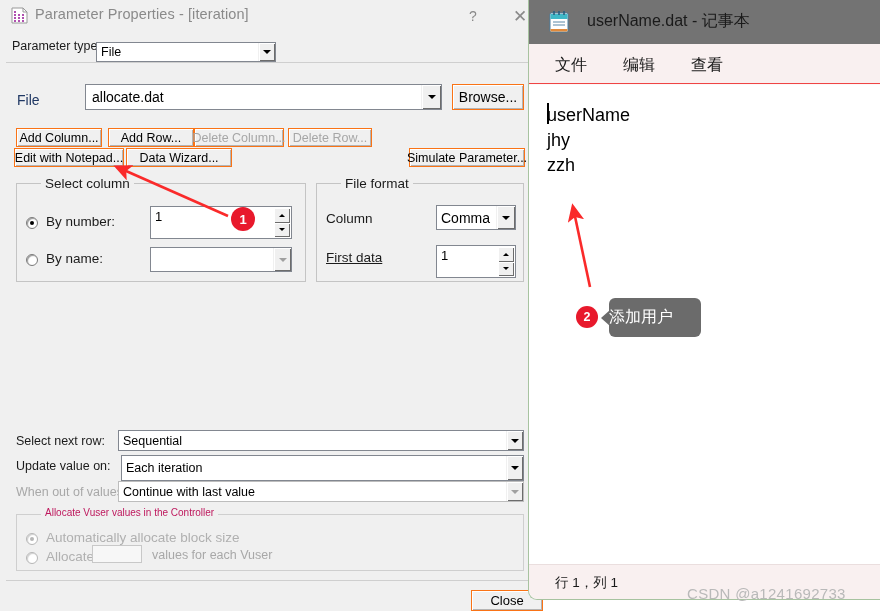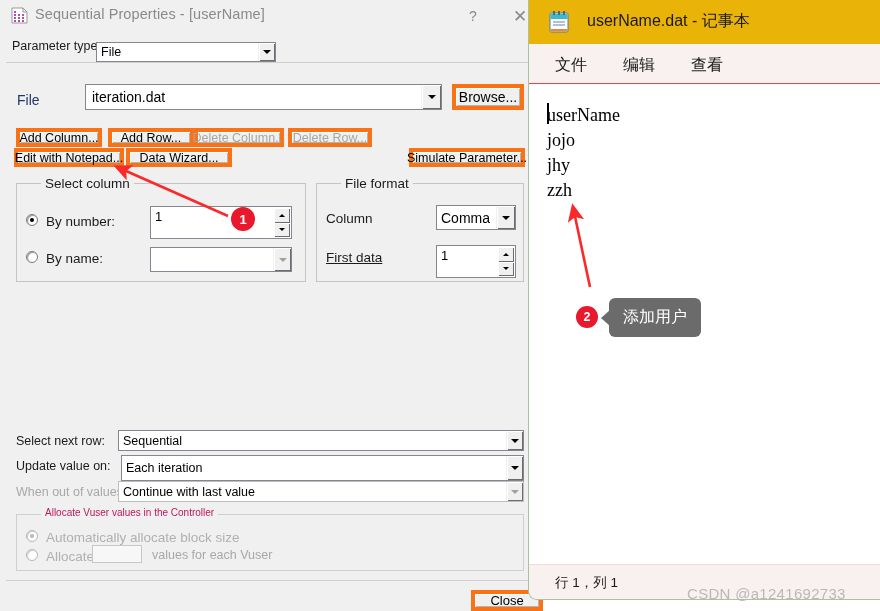--- a/index.html
+++ b/index.html
@@ -92,21 +92,21 @@
     position: absolute; left: 17px; top: 92px;
     font-size: 14px; color: #203864;
   }
   #file-combo { left: 85px; top: 84px; width: 357px; height: 26px; }
   #file-combo .cval { font-size: 14px; padding-left: 6px; }
   #file-combo .combo-arrow { flex: 0 0 20px; width: 20px; }
 
   .w95-btn {
     position: absolute;
     background: #f0f0f0;
-    border: 4px solid #f97316;
+    border: 1px solid #f97316;
     box-shadow: inset 1px 1px 0 #ffffff, inset -1px -1px 0 #b4b4b4;
     font-size: 12.5px; color: #000;
     display: flex; align-items: center; justify-content: center;
     white-space: nowrap;
   }
   .w95-btn.dis { color: #a6a6a6; }
   #browse-btn { left: 452px; top: 84px; width: 72px; height: 26px; font-size: 14px; }
 
   #btn-add-column { left: 16px; top: 128px; width: 86px; height: 19px; }
   #btn-add-row    { left: 108px; top: 128px; width: 86px; height: 19px; }
@@ -122,21 +122,21 @@
     border: 1px solid #c4c4c4;
   }
   .grp-title {
     position: absolute; top: -8px; left: 9px;
     background: #f0f0f0; padding: 0 4px;
     font-size: 13.5px; color: #1b1b1b; margin-left: 15px;
   }
   #grp-select-column { left: 16px; top: 183px; width: 290px; height: 99px; }
   #grp-file-format   { left: 316px; top: 183px; width: 208px; height: 99px; }
 
-  .radio-row { position: absolute; display: flex; align-items: flex-start; }
+  .radio-row { position: absolute; display: flex; align-items: flex-end; }
   .radio {
     width: 12px; height: 12px; border-radius: 50%;
     background: #ffffff;
     border: 1px solid #7a7a7a;
     box-shadow: inset 1px 1px 1px #9a9a9a;
     position: relative; flex: 0 0 12px;
   }
   .radio.checked::after {
     content: ""; position: absolute; left: 3px; top: 3px;
     width: 4px; height: 4px; border-radius: 50%; background: #000;
@@ -215,21 +215,21 @@
   #notepad {
     position: absolute; left: 528px; top: 0; width: 352px; height: 600px;
     background: #fdf7f7;
     border: 1px solid #a7c3a0;
     border-top: none; border-right: none;
     border-bottom-left-radius: 9px;
     overflow: hidden;
   }
   #np-titlebar {
     position: absolute; left: 0; top: 0; width: 352px; height: 44px;
-    background: #eab308;
+    background: #737373;
     display: flex; align-items: center;
   }
   #np-icon { position: absolute; left: 19px; top: 10px; width: 22px; height: 24px; }
   #np-title {
     position: absolute; left: 58px; top: 11px;
     font-size: 16px; color: #1a1a1a; white-space: nowrap;
   }
   #np-menubar {
     position: absolute; left: 0; top: 44px; width: 352px; height: 40px;
     background: #f9f0f0;
@@ -243,21 +243,21 @@
   #np-menu-edit { left: 88px; }
   #np-menu-view { left: 156px; }
 
   #np-text-area {
     position: absolute; left: 0; top: 85px; width: 352px; height: 480px;
     background: #ffffff;
     padding: 18px 0 0 18px;
   }
   .np-line {
     font-size: 18px; color: #000; line-height: 25px;
-    font-family: Liberation Serif, serif;
+    font-family: Liberation Sans, sans-serif;
     position: relative; white-space: pre;
   }
   #np-caret {
     position: absolute; left: 18px; top: 103px;
     width: 2px; height: 21px; background: #000;
   }
 
   #np-statusbar {
     position: absolute; left: 0; bottom: 0; width: 352px; height: 35px;
     background: #f9f0f0;
@@ -272,21 +272,21 @@
     position: absolute; left: 687px; top: 585px;
     font-size: 15px; color: #b9b9b9; letter-spacing: 0.3px;
     white-space: nowrap;
   }
 
   
   #arrow2 { position: absolute; left: 550px; top: 195px; width: 70px; height: 100px; pointer-events: none; }
   #callout2 {
     position: absolute; left: 609px; top: 298px; width: 92px; height: 39px;
     background: #6b6b6b; border-radius: 6px;
-    display: flex; align-items: center; justify-content: center;
+    display: flex; align-items: center; 
   }
   #callout2-text { font-size: 16px; color: #ffffff; white-space: nowrap; }
   #callout2-tail {
     position: absolute; left: 601px; top: 310px;
     width: 0; height: 0;
     border-top: 8px solid transparent; border-bottom: 8px solid transparent;
     border-right: 9px solid #6b6b6b;
   }
   #badge2 {
     position: absolute; left: 576px; top: 306px; width: 22px; height: 22px;
@@ -312,38 +312,38 @@
           <rect x="3" y="10" width="2" height="2"></rect>
             <rect x="3" y="13" width="2" height="2"></rect>
           <rect x="7" y="7" width="2" height="2"></rect>
             <rect x="7" y="10" width="2" height="2"></rect>
           <rect x="7" y="13" width="2" height="2"></rect>
           <rect x="11" y="7" width="2" height="2"></rect>
             <rect x="11" y="10" width="2" height="2"></rect>
           <rect x="11" y="13" width="2" height="2"></rect>
         </g>
       </svg>
-      <div id="lr-title-text">Sequential Properties - [userName]</div>
+      <div id="lr-title-text">Parameter Properties - [iteration]</div>
       <div id="lr-help-btn">?</div>
       <div id="lr-close-btn">✕</div>
     </div>
 
     <div id="param-type-band">
       <span id="param-type-label">Parameter type:</span>
     </div>
     <div class="w95-combo" id="param-type-combo">
       <span class="cval">File</span>
       <span class="combo-arrow">
           <i class="tri-down"></i>
         </span>
     </div>
 
     <span id="file-label">File</span>
     <div class="w95-combo" id="file-combo">
-      <span class="cval">iteration.dat</span>
+      <span class="cval">allocate.dat</span>
       <span class="combo-arrow">
           <i class="tri-down"></i>
         </span>
     </div>
     <div class="w95-btn" id="browse-btn">Browse...</div>
 
     <div class="w95-btn" id="btn-add-column">Add Column...</div>
     <div class="w95-btn" id="btn-add-row">Add Row...</div>
     <div class="w95-btn dis" id="btn-del-column">Delete Column...</div>
     <div class="w95-btn dis" id="btn-del-row">Delete Row...</div>
@@ -478,21 +478,20 @@
     </div>
 
     <div id="np-menubar">
       <span class="np-menu" id="np-menu-file">文件</span>
       <span class="np-menu" id="np-menu-edit">编辑</span>
       <span class="np-menu" id="np-menu-view">查看</span>
     </div>
 
     <div id="np-text-area">
       <div class="np-line">userName</div>
-      <div class="np-line">jojo</div>
       <div class="np-line">jhy</div>
       <div class="np-line">zzh</div>
     </div>
     <div id="np-caret"></div>
 
     <div id="np-statusbar">
       <span id="np-status-text">行 1，列 1</span>
     </div>
   </div>
 

